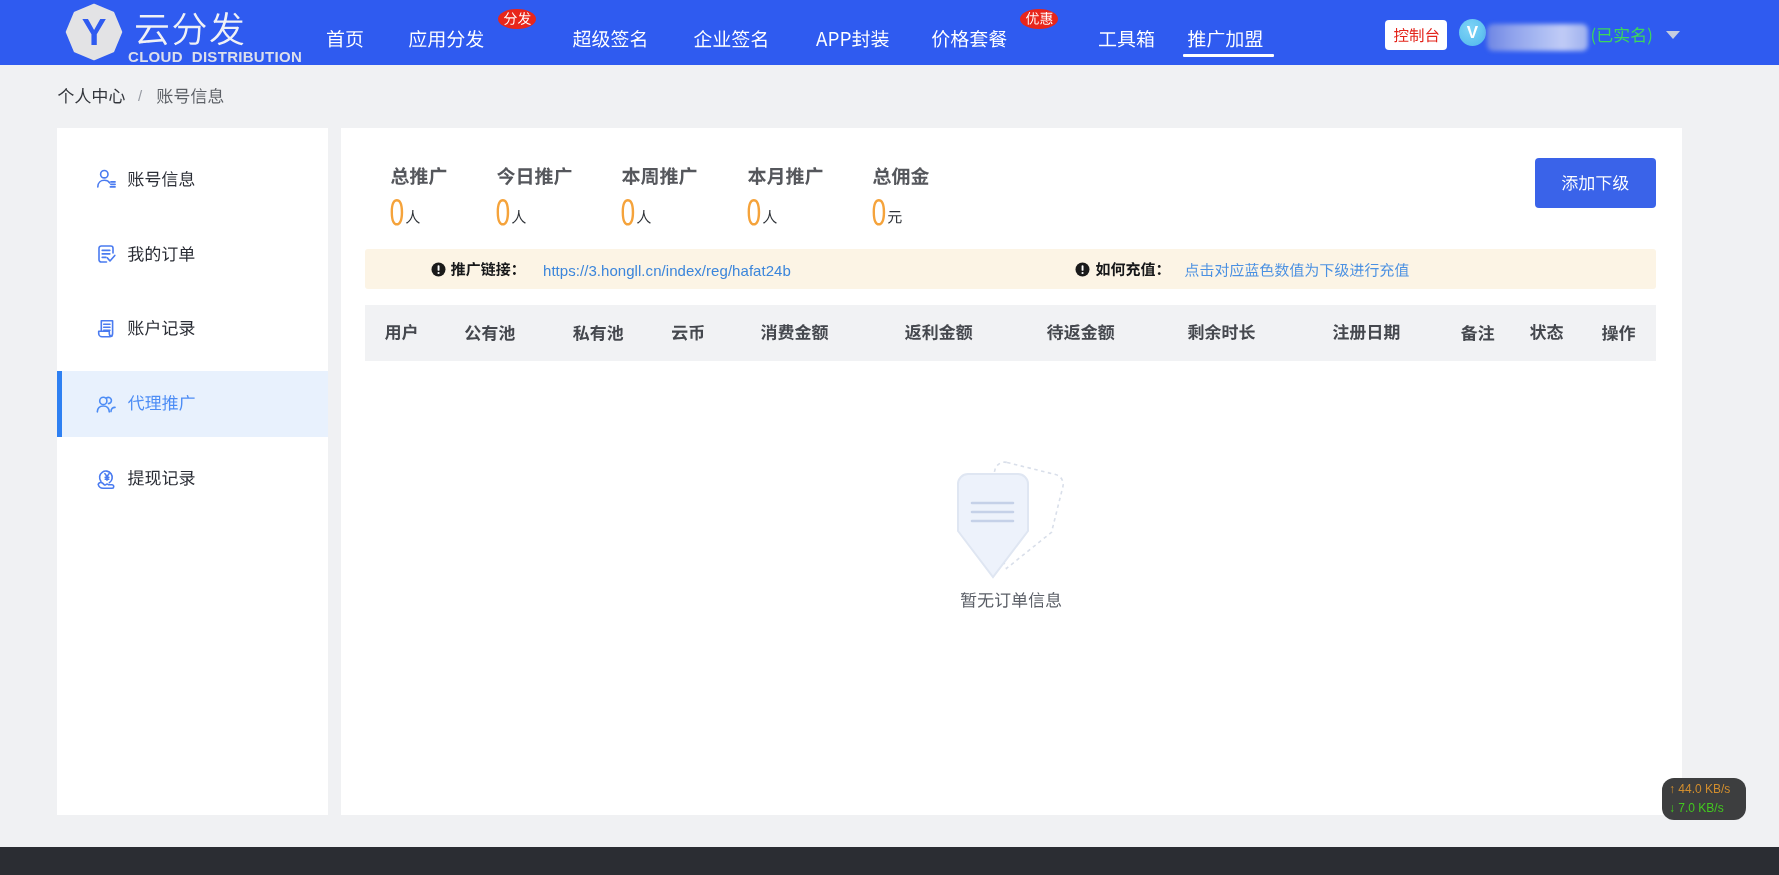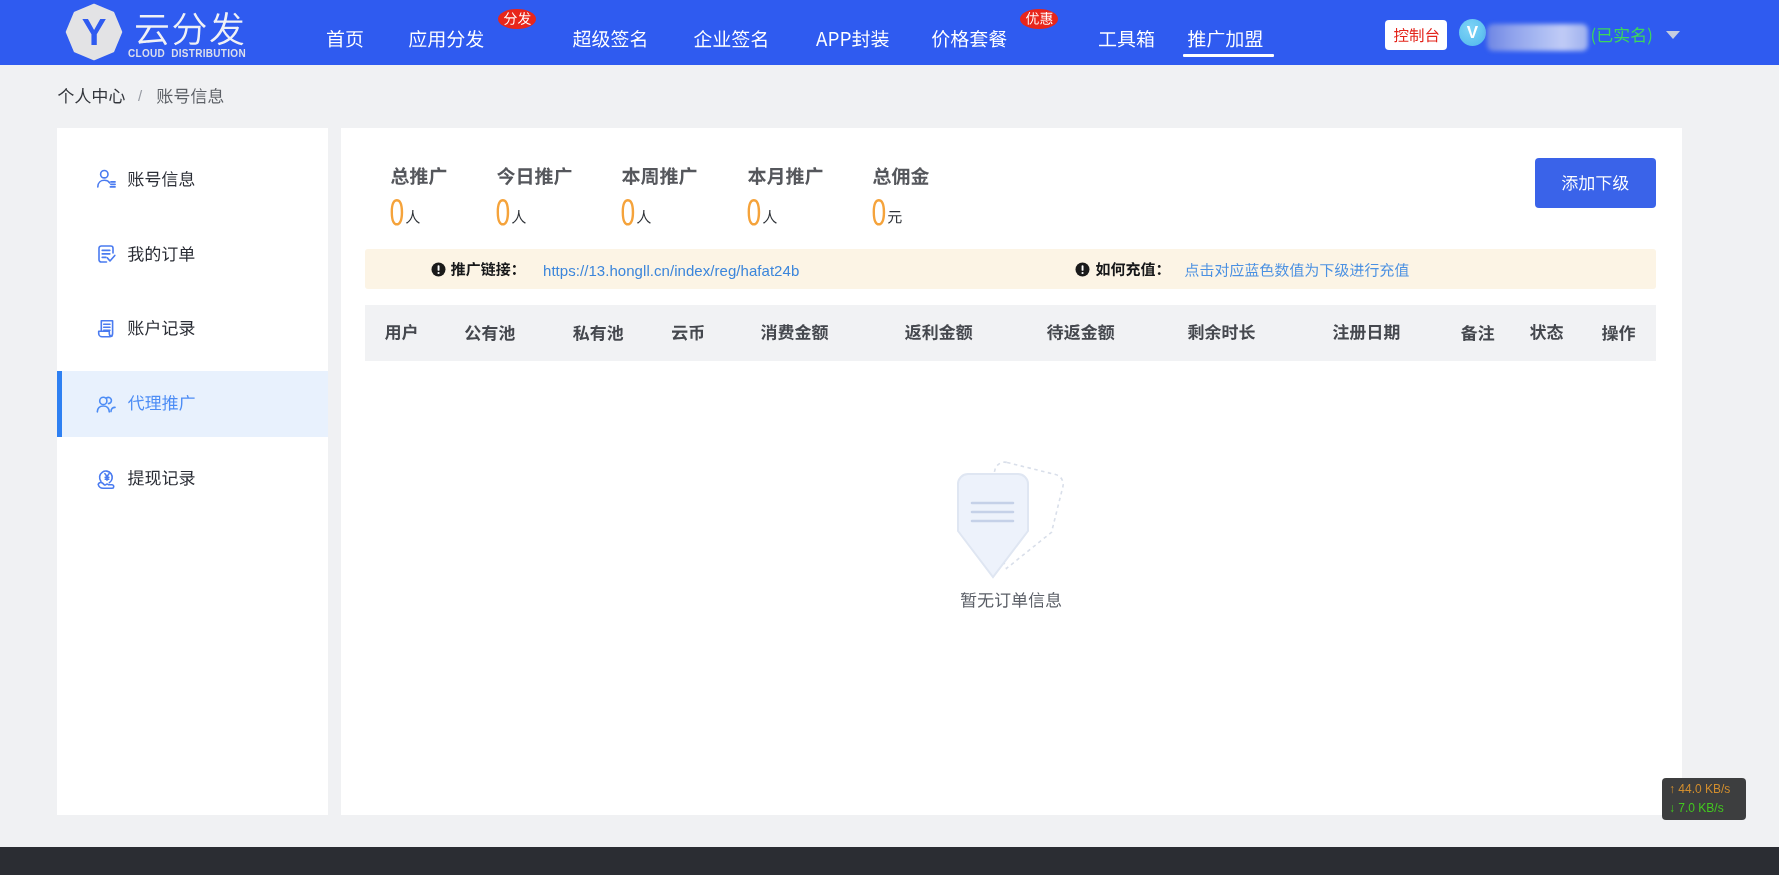--- a/index.html
+++ b/index.html
@@ -10,21 +10,21 @@
 <div class="a" style="left:0;top:0;width:1779px;height:65px;background:#2f5bf0"></div>
 <svg class="a" style="left:61px;top:1px" width="64" height="63" viewBox="0 0 64 63">
 <polygon points="33,4 13.9,11.9 6,31 13.9,50.1 33,58 52.1,50.1 60,31 52.1,11.9" fill="#e3e3e5" stroke="#e3e3e5" stroke-width="2.5" stroke-linejoin="round"></polygon>
 <text x="33" y="44" text-anchor="middle" font-family="Liberation Sans" font-size="37" font-weight="bold" fill="#2f5bf0">Y</text>
 </svg>
 <svg class="t" style="left:134.0px;top:9.9px;" width="111" height="37" viewBox="0 0 111 37">
     <g transform="translate(-0.05,32.31)">
       <path d="M5.9 -27.2V-24.8H30.2V-27.2ZM5.1 1.5C6.5 0.9 8.5 0.8 28.6 -0.9C29.5 0.5 30.3 1.8 30.9 2.9L33.2 1.6C31.4 -1.8 27.7 -7.1 24.7 -11.2L22.5 -10.0C24.0 -8.0 25.7 -5.5 27.2 -3.2L8.4 -1.7C11.4 -5.3 14.4 -9.9 16.8 -14.6H34.0V-17.0H2.1V-14.6H13.5C11.1 -9.8 8.0 -5.2 6.9 -3.9C5.8 -2.4 5.0 -1.4 4.2 -1.2C4.5 -0.4 5.0 0.9 5.1 1.5ZM49.3 -29.4C47.1 -23.9 43.5 -18.9 39.2 -15.8C39.8 -15.3 40.8 -14.4 41.2 -13.9C45.5 -17.4 49.4 -22.7 51.8 -28.7ZM61.6 -29.5 59.4 -28.6C61.9 -23.3 66.3 -17.4 70.1 -14.3C70.5 -14.9 71.4 -15.8 72.0 -16.3C68.3 -19.0 63.9 -24.6 61.6 -29.5ZM44.2 -16.5V-14.1H51.3C50.5 -7.8 48.4 -1.9 39.9 0.9C40.4 1.4 41.1 2.3 41.4 2.9C50.5 -0.4 52.9 -6.9 53.8 -14.1H64.1C63.6 -4.8 63.1 -1.2 62.2 -0.3C61.8 0.1 61.4 0.2 60.6 0.2C59.7 0.2 57.5 0.1 55.1 -0.1C55.5 0.6 55.8 1.6 55.9 2.3C58.2 2.5 60.4 2.5 61.6 2.4C62.8 2.4 63.6 2.1 64.3 1.3C65.6 -0.1 66.1 -4.2 66.6 -15.3C66.7 -15.6 66.7 -16.5 66.7 -16.5ZM99.3 -28.4C100.8 -26.8 102.9 -24.4 103.9 -23.1L105.9 -24.4C104.8 -25.7 102.7 -28.0 101.1 -29.6ZM80.3 -19.0C80.6 -19.4 81.8 -19.5 84.1 -19.5H89.2C86.8 -12.0 82.8 -6.0 76.2 -1.9C76.8 -1.4 77.6 -0.6 78.0 -0.0C82.7 -3.0 86.2 -6.8 88.6 -11.4C90.2 -8.5 92.0 -6.0 94.3 -4.0C91.2 -1.7 87.5 -0.1 83.6 0.8C84.1 1.4 84.7 2.3 85.0 2.9C89.0 1.8 92.9 0.1 96.2 -2.4C99.5 0.1 103.5 1.9 108.1 2.9C108.4 2.3 109.1 1.3 109.6 0.8C105.1 -0.1 101.2 -1.7 98.0 -3.9C101.2 -6.7 103.7 -10.3 105.1 -14.9L103.5 -15.7L103.0 -15.6H90.6C91.1 -16.8 91.6 -18.2 92.0 -19.5H108.4V-21.9H92.6C93.2 -24.4 93.7 -27.1 94.1 -29.9L91.4 -30.3C91.0 -27.3 90.5 -24.5 89.8 -21.9H83.0C84.0 -23.8 85.0 -26.2 85.7 -28.6L83.1 -29.1C82.5 -26.4 81.2 -23.4 80.8 -22.7C80.3 -21.9 79.9 -21.4 79.5 -21.3C79.7 -20.7 80.1 -19.5 80.3 -19.0ZM96.1 -5.4C93.6 -7.6 91.6 -10.2 90.1 -13.2H101.9C100.6 -10.1 98.5 -7.5 96.1 -5.4Z" fill="#f0f1f6"></path>
     </g>
   </svg>
-<div class="a" style="left:128px;top:47.5px;color:#dcdfec;font-size:10px;letter-spacing:0.3px;font-weight:700;white-space:nowrap">CLOUD&nbsp; DISTRIBUTION</div>
+<div class="a" style="left:128px;top:47.5px;color:#dcdfec;font-size:15px;letter-spacing:0.3px;font-weight:700;white-space:nowrap">CLOUD&nbsp; DISTRIBUTION</div>
 <svg class="t" style="left:325.1px;top:28.2px;" width="39" height="21" viewBox="0 0 39 21">
     <g transform="translate(0.97,18.04)">
       <path d="M4.6 -5.9H14.3V-4.0H4.6ZM4.6 -7.1V-9.0H14.3V-7.1ZM4.6 -2.9H14.3V-0.8H4.6ZM4.3 -15.5C4.9 -14.9 5.6 -14.0 5.9 -13.3H1.0V-12.0H8.7C8.5 -11.4 8.4 -10.8 8.2 -10.2H3.2V1.5H4.6V0.4H14.3V1.5H15.8V-10.2H9.7L10.4 -12.0H18.0V-13.3H13.2C13.8 -14.0 14.4 -14.8 14.9 -15.6L13.3 -16.0C12.9 -15.2 12.2 -14.1 11.6 -13.3H6.6L7.4 -13.8C7.0 -14.4 6.3 -15.4 5.6 -16.0ZM27.8 -8.8V-5.3C27.8 -3.3 27.0 -1.0 19.9 0.4C20.3 0.7 20.7 1.2 20.8 1.5C28.2 -0.1 29.3 -2.7 29.3 -5.3V-8.8ZM29.4 -2.1C31.6 -1.1 34.4 0.5 35.8 1.6L36.7 0.4C35.2 -0.6 32.4 -2.1 30.2 -3.1ZM22.2 -11.3V-2.4H23.7V-10.0H33.4V-2.5H34.9V-11.3H28.1C28.4 -12.0 28.8 -12.8 29.2 -13.6H36.8V-14.9H20.4V-13.6H27.5C27.3 -12.8 27.0 -12.0 26.7 -11.3Z" fill="#ffffff"></path>
     </g>
   </svg>
 <svg class="t" style="left:407.2px;top:28.1px;" width="78" height="21" viewBox="0 0 78 21">
     <g transform="translate(1.32,18.11)">
       <path d="M5.0 -9.3C5.8 -7.3 6.7 -4.5 7.1 -2.8L8.4 -3.3C8.0 -5.1 7.1 -7.7 6.3 -9.8ZM9.1 -10.4C9.7 -8.3 10.4 -5.6 10.7 -3.8L12.1 -4.3C11.8 -6.0 11.1 -8.7 10.4 -10.7ZM8.9 -15.7C9.3 -15.1 9.6 -14.2 9.9 -13.5H2.3V-8.3C2.3 -5.6 2.2 -1.8 0.7 0.9C1.0 1.0 1.7 1.4 1.9 1.7C3.5 -1.2 3.7 -5.4 3.7 -8.3V-12.2H17.9V-13.5H11.5C11.3 -14.2 10.7 -15.3 10.3 -16.1ZM4.0 -0.7V0.6H18.1V-0.7H13.0C14.7 -3.7 16.1 -7.1 17.1 -10.3L15.6 -10.8C14.8 -7.6 13.4 -3.7 11.5 -0.7ZM21.9 -14.6V-7.7C21.9 -5.1 21.7 -1.7 19.6 0.7C19.9 0.9 20.5 1.3 20.7 1.6C22.2 0.0 22.8 -2.2 23.1 -4.3H27.9V1.3H29.3V-4.3H34.4V-0.4C34.4 -0.1 34.3 0.0 33.9 0.1C33.6 0.1 32.3 0.1 31.0 0.0C31.1 0.4 31.4 1.0 31.4 1.4C33.2 1.4 34.3 1.4 35.0 1.2C35.6 0.9 35.9 0.5 35.9 -0.4V-14.6ZM23.3 -13.3H27.9V-10.2H23.3ZM34.4 -13.3V-10.2H29.3V-13.3ZM23.3 -8.9H27.9V-5.7H23.2C23.3 -6.4 23.3 -7.1 23.3 -7.7ZM34.4 -8.9V-5.7H29.3V-8.9ZM50.8 -15.6 49.5 -15.1C50.8 -12.3 53.1 -9.2 55.1 -7.5C55.4 -7.8 55.9 -8.4 56.3 -8.7C54.3 -10.1 52.0 -13.1 50.8 -15.6ZM44.2 -15.6C43.1 -12.7 41.1 -10.0 38.8 -8.4C39.2 -8.1 39.8 -7.6 40.1 -7.3C40.6 -7.7 41.1 -8.2 41.6 -8.7V-7.4H45.2C44.8 -4.1 43.7 -1.1 39.2 0.4C39.6 0.7 39.9 1.2 40.1 1.6C45.0 -0.2 46.2 -3.6 46.7 -7.4H51.9C51.7 -2.6 51.4 -0.8 50.9 -0.3C50.7 -0.1 50.5 -0.0 50.1 -0.0C49.7 -0.0 48.5 -0.0 47.3 -0.2C47.5 0.2 47.7 0.9 47.7 1.3C48.9 1.3 50.1 1.4 50.7 1.3C51.4 1.3 51.8 1.1 52.2 0.6C52.9 -0.1 53.1 -2.3 53.4 -8.1C53.4 -8.3 53.4 -8.8 53.4 -8.8H41.6C43.3 -10.5 44.7 -12.7 45.7 -15.2ZM69.8 -15.0C70.6 -14.1 71.7 -12.9 72.2 -12.2L73.3 -13.0C72.8 -13.7 71.7 -14.8 70.9 -15.7ZM59.7 -9.9C59.9 -10.1 60.6 -10.3 61.8 -10.3H64.4C63.2 -6.3 61.1 -3.2 57.6 -1.1C57.9 -0.8 58.4 -0.3 58.6 0.0C61.1 -1.5 62.9 -3.4 64.2 -5.8C65.0 -4.4 65.9 -3.1 67.1 -2.1C65.5 -0.9 63.5 -0.1 61.6 0.3C61.8 0.6 62.2 1.2 62.3 1.6C64.4 1.0 66.5 0.1 68.2 -1.2C69.9 0.1 72.0 1.0 74.4 1.6C74.6 1.2 75.0 0.6 75.3 0.3C73.0 -0.1 71.0 -0.9 69.3 -2.1C71.0 -3.5 72.3 -5.4 73.0 -7.8L72.1 -8.3L71.8 -8.2H65.4C65.6 -8.9 65.9 -9.6 66.1 -10.3H74.7L74.7 -11.6H66.4C66.7 -12.9 67.0 -14.3 67.2 -15.8L65.6 -16.0C65.4 -14.5 65.2 -13.0 64.8 -11.6H61.4C61.9 -12.6 62.4 -13.9 62.8 -15.1L61.2 -15.4C60.9 -14.0 60.2 -12.4 60.0 -12.0C59.7 -11.6 59.5 -11.3 59.3 -11.3C59.4 -10.9 59.7 -10.2 59.7 -9.9ZM68.2 -2.9C66.9 -4.0 65.9 -5.3 65.1 -6.9H71.1C70.4 -5.3 69.4 -4.0 68.2 -2.9Z" fill="#ffffff"></path>
     </g>
   </svg>
@@ -245,21 +245,21 @@
 <svg class="a" style="left:431.0px;top:262.0px" width="15" height="15" viewBox="0 0 15 15">
 <circle cx="7.5" cy="7.5" r="7" fill="#1a1a1a"></circle>
 <rect x="6.6" y="3.2" width="1.9" height="5.6" rx="0.9" fill="#fff"></rect>
 <circle cx="7.55" cy="11" r="1.1" fill="#fff"></circle>
   </svg>
 <svg class="t" style="left:449.0px;top:260.3px;" width="68" height="18" viewBox="0 0 68 18">
     <g transform="translate(1.67,14.81)">
       <path d="M9.6 -12.0C9.9 -11.4 10.3 -10.7 10.5 -10.1H8.4C8.7 -10.8 9.0 -11.5 9.2 -12.2L7.5 -12.7C6.8 -10.4 5.6 -8.2 4.3 -6.9C4.4 -6.8 4.7 -6.5 4.9 -6.3L3.9 -6.0V-8.3H5.4V-10.0H3.9V-12.7H2.2V-10.0H0.5V-8.3H2.2V-5.6C1.5 -5.4 0.9 -5.2 0.3 -5.1L0.7 -3.4L2.2 -3.8V-0.7C2.2 -0.5 2.1 -0.5 1.9 -0.5C1.8 -0.4 1.2 -0.4 0.7 -0.5C0.9 0.0 1.1 0.8 1.2 1.3C2.2 1.3 2.8 1.2 3.3 0.9C3.8 0.6 3.9 0.1 3.9 -0.7V-4.3L5.4 -4.7L5.2 -5.9L5.5 -5.5C5.9 -5.9 6.2 -6.3 6.5 -6.7V1.4H8.2V0.4H14.5V-1.2H11.7V-2.6H14.0V-4.2H11.7V-5.6H14.0V-7.2H11.7V-8.5H14.2V-10.1H11.3L12.2 -10.5C12.0 -11.1 11.6 -12.0 11.2 -12.6ZM8.2 -5.6H10.1V-4.2H8.2ZM8.2 -7.2V-8.5H10.1V-7.2ZM8.2 -2.6H10.1V-1.2H8.2ZM21.8 -12.5C22.0 -11.9 22.2 -11.2 22.3 -10.5H17.0V-5.9C17.0 -4.0 16.9 -1.5 15.4 0.2C15.8 0.5 16.6 1.2 16.9 1.5C18.6 -0.4 18.9 -3.6 18.9 -5.9V-8.8H29.2V-10.5H24.4C24.2 -11.2 23.9 -12.1 23.7 -12.8ZM35.2 -12.0C35.5 -11.0 35.9 -9.7 36.1 -8.9L37.6 -9.4C37.4 -10.2 37.0 -11.4 36.7 -12.4ZM30.7 -5.3V-3.8H32.1V-1.5C32.1 -0.7 31.7 -0.2 31.3 0.1C31.6 0.3 32.0 0.9 32.2 1.2C32.4 0.9 32.9 0.6 35.2 -1.2C35.1 -1.5 34.9 -2.2 34.8 -2.6L33.7 -1.8V-3.8H35.2V-5.3H33.7V-6.9H34.8V-8.4H31.7C31.9 -8.8 32.2 -9.3 32.4 -9.7H35.1V-11.3H33.0C33.1 -11.6 33.3 -12.0 33.3 -12.3L31.8 -12.7C31.5 -11.4 31.0 -10.1 30.3 -9.2C30.5 -8.8 30.9 -8.0 31.1 -7.6L31.3 -7.9V-6.9H32.1V-5.3ZM38.1 -4.6V-3.1H40.7V-1.0H42.3V-3.1H44.4V-4.6H42.3V-6.0H44.1V-7.5H42.3V-9.1H40.7V-7.5H39.7C40.0 -8.1 40.3 -8.8 40.5 -9.6H44.4V-11.1H41.0C41.2 -11.5 41.3 -12.0 41.4 -12.5L39.7 -12.8C39.7 -12.2 39.5 -11.6 39.4 -11.1H37.9V-9.6H39.0C38.8 -9.0 38.6 -8.5 38.5 -8.2C38.3 -7.7 38.1 -7.3 37.8 -7.2C38.0 -6.8 38.2 -6.1 38.3 -5.8C38.5 -5.9 39.0 -6.0 39.6 -6.0H40.7V-4.6ZM37.6 -7.8H35.0V-6.2H36.0V-1.5C35.5 -1.2 35.0 -0.8 34.5 -0.4L35.6 1.3C36.1 0.6 36.6 -0.3 37.0 -0.3C37.3 -0.3 37.8 0.1 38.3 0.4C39.1 0.9 40.0 1.1 41.3 1.1C42.2 1.1 43.6 1.1 44.3 1.0C44.3 0.6 44.5 -0.3 44.7 -0.8C43.7 -0.7 42.2 -0.6 41.3 -0.6C40.2 -0.6 39.2 -0.7 38.5 -1.2C38.1 -1.4 37.8 -1.6 37.6 -1.7ZM47.1 -12.7V-9.9H45.6V-8.2H47.1V-5.6C46.4 -5.4 45.8 -5.2 45.3 -5.1L45.7 -3.4L47.1 -3.8V-0.7C47.1 -0.5 47.0 -0.4 46.8 -0.4C46.7 -0.4 46.2 -0.4 45.6 -0.4C45.8 0.1 46.0 0.8 46.1 1.2C47.0 1.3 47.7 1.2 48.1 0.9C48.6 0.6 48.7 0.2 48.7 -0.6V-4.3L50.1 -4.7L49.8 -6.3L48.7 -6.0V-8.2H50.0V-9.9H48.7V-12.7ZM53.2 -9.9H56.2C56.0 -9.3 55.6 -8.5 55.2 -7.9H53.2L54.0 -8.3C53.9 -8.7 53.6 -9.4 53.2 -9.9ZM53.4 -12.4C53.6 -12.1 53.8 -11.7 53.9 -11.4H50.7V-9.9H52.8L51.8 -9.5C52.0 -9.0 52.3 -8.4 52.5 -7.9H50.3V-6.4H53.4C53.3 -6.0 53.1 -5.5 52.8 -5.1H50.1V-3.6H51.9C51.6 -3.0 51.2 -2.4 50.8 -1.9C51.7 -1.6 52.6 -1.3 53.5 -0.9C52.6 -0.5 51.4 -0.3 49.8 -0.2C50.1 0.2 50.4 0.8 50.5 1.3C52.6 1.0 54.2 0.6 55.4 -0.1C56.5 0.4 57.5 0.9 58.1 1.4L59.2 0.0C58.6 -0.4 57.7 -0.8 56.7 -1.3C57.3 -1.9 57.6 -2.6 57.9 -3.6H59.6V-5.1H54.6C54.8 -5.5 55.0 -5.8 55.2 -6.2L53.9 -6.4H59.4V-7.9H56.9C57.2 -8.4 57.5 -9.0 57.9 -9.5L56.6 -9.9H59.1V-11.4H55.8C55.6 -11.8 55.4 -12.2 55.1 -12.6ZM56.1 -3.6C55.9 -2.9 55.5 -2.4 55.1 -1.9C54.5 -2.2 53.9 -2.4 53.2 -2.6L53.8 -3.6ZM63.8 -7.0C64.5 -7.0 65.2 -7.6 65.2 -8.4C65.2 -9.3 64.5 -9.9 63.8 -9.9C63.0 -9.9 62.3 -9.3 62.3 -8.4C62.3 -7.6 63.0 -7.0 63.8 -7.0ZM63.8 0.1C64.5 0.1 65.2 -0.5 65.2 -1.3C65.2 -2.1 64.5 -2.7 63.8 -2.7C63.0 -2.7 62.3 -2.1 62.3 -1.3C62.3 -0.5 63.0 0.1 63.8 0.1Z" fill="#17181a"></path>
     </g>
   </svg>
-<div class="a" style="left:543px;top:261.5px;color:#3c86db;font-size:15px;letter-spacing:0.05px">https://13.hongll.cn/index/reg/hafat24b</div>
+<div class="a" style="left:543px;top:261.5px;color:#3c86db;font-size:15px;letter-spacing:0.05px">https://3.hongll.cn/index/reg/hafat24b</div>
 <svg class="a" style="left:1075.0px;top:262.0px" width="15" height="15" viewBox="0 0 15 15">
 <circle cx="7.5" cy="7.5" r="7" fill="#1a1a1a"></circle>
 <rect x="6.6" y="3.2" width="1.9" height="5.6" rx="0.9" fill="#fff"></rect>
 <circle cx="7.55" cy="11" r="1.1" fill="#fff"></circle>
   </svg>
 <svg class="t" style="left:1094.0px;top:260.4px;" width="68" height="18" viewBox="0 0 68 18">
     <g transform="translate(1.50,14.85)">
       <path d="M5.5 -8.1C5.4 -6.5 5.0 -5.1 4.5 -3.9L3.0 -5.1C3.3 -6.1 3.5 -7.1 3.7 -8.1ZM1.1 -4.5C1.9 -3.9 2.7 -3.1 3.6 -2.4C2.8 -1.3 1.8 -0.6 0.5 -0.1C0.9 0.3 1.3 0.9 1.5 1.4C2.9 0.8 4.0 -0.0 4.9 -1.1C5.4 -0.6 5.8 -0.2 6.2 0.2L7.4 -1.3C7.0 -1.7 6.5 -2.2 5.9 -2.7C6.8 -4.4 7.2 -6.7 7.4 -9.6L6.3 -9.8L6.0 -9.8H4.1C4.2 -10.7 4.4 -11.7 4.5 -12.6L2.7 -12.7C2.7 -11.8 2.5 -10.8 2.4 -9.8H0.6V-8.1H2.0C1.8 -6.8 1.4 -5.5 1.1 -4.5ZM7.9 -11.2V0.9H9.6V-0.2H12.2V0.7H14.0V-11.2ZM9.6 -1.9V-9.5H12.2V-1.9ZM20.3 -11.4V-9.7H26.9V-0.8C26.9 -0.5 26.7 -0.4 26.4 -0.4C26.1 -0.4 25.1 -0.4 24.1 -0.5C24.4 0.0 24.7 0.8 24.7 1.3C26.1 1.4 27.1 1.3 27.8 1.0C28.4 0.8 28.6 0.3 28.6 -0.8V-9.7H29.6V-11.4ZM22.1 -6.6H23.8V-4.2H22.1ZM20.4 -8.1V-1.7H22.1V-2.6H25.5V-8.1ZM18.7 -12.8C18.0 -10.7 16.7 -8.5 15.4 -7.2C15.7 -6.8 16.2 -5.8 16.3 -5.3C16.7 -5.7 17.0 -6.1 17.4 -6.6V1.3H19.2V-9.5C19.6 -10.4 20.1 -11.3 20.4 -12.2ZM32.2 -4.3C32.7 -4.5 33.1 -4.6 34.7 -4.6C34.4 -2.5 33.8 -1.1 30.6 -0.3C31.0 0.1 31.5 0.9 31.7 1.4C35.5 0.2 36.4 -1.9 36.7 -4.8L38.3 -4.8V-1.2C38.3 0.5 38.7 1.1 40.5 1.1C40.9 1.1 42.1 1.1 42.4 1.1C44.0 1.1 44.4 0.3 44.6 -2.2C44.1 -2.3 43.3 -2.6 42.9 -3.0C42.9 -1.0 42.8 -0.6 42.3 -0.6C42.0 -0.6 41.1 -0.6 40.8 -0.6C40.3 -0.6 40.2 -0.7 40.2 -1.3V-4.9L41.6 -5.0C41.9 -4.6 42.2 -4.2 42.4 -3.9L44.1 -4.9C43.3 -6.1 41.7 -7.6 40.4 -8.7L38.9 -7.8C39.3 -7.5 39.7 -7.0 40.2 -6.6L34.7 -6.4C35.4 -7.1 36.1 -7.9 36.8 -8.7H44.1V-10.5H37.7L39.0 -10.9C38.8 -11.4 38.3 -12.2 37.9 -12.9L36.0 -12.4C36.4 -11.8 36.8 -11.0 37.0 -10.5H30.9V-8.7H34.4C33.7 -7.8 33.0 -7.1 32.7 -6.8C32.3 -6.5 32.0 -6.2 31.6 -6.2C31.8 -5.6 32.1 -4.7 32.2 -4.3ZM53.8 -12.7C53.7 -12.3 53.7 -11.8 53.7 -11.4H50.0V-9.8H53.4L53.3 -8.8H50.7V-0.4H49.4V1.1H59.5V-0.4H58.4V-8.8H54.9L55.2 -9.8H59.2V-11.4H55.5L55.7 -12.7ZM52.2 -0.4V-1.3H56.7V-0.4ZM52.2 -5.4H56.7V-4.6H52.2ZM52.2 -6.7V-7.5H56.7V-6.7ZM52.2 -3.4H56.7V-2.5H52.2ZM48.5 -12.7C47.8 -10.6 46.6 -8.4 45.3 -7.1C45.6 -6.6 46.1 -5.6 46.2 -5.2C46.5 -5.5 46.8 -5.8 47.1 -6.2V1.3H48.7V-8.9C49.3 -9.9 49.8 -11.1 50.2 -12.2ZM63.8 -7.0C64.5 -7.0 65.2 -7.6 65.2 -8.4C65.2 -9.3 64.5 -9.9 63.8 -9.9C63.0 -9.9 62.3 -9.3 62.3 -8.4C62.3 -7.6 63.0 -7.0 63.8 -7.0ZM63.8 0.1C64.5 0.1 65.2 -0.5 65.2 -1.3C65.2 -2.1 64.5 -2.7 63.8 -2.7C63.0 -2.7 62.3 -2.1 62.3 -1.3C62.3 -0.5 63.0 0.1 63.8 0.1Z" fill="#17181a"></path>
     </g>
   </svg>
@@ -336,16 +336,16 @@
 <g transform="translate(28,26)">
 <path d="M10,0 h50 a10,10 0 0 1 10,10 v47 L35,103 0,57 V10 A10,10 0 0 1 10,0 z" fill="#edf2fb" stroke="#dfe6f2" stroke-width="2"></path>
 <path d="M14,29 h41 M14,38 h41 M14,47 h41" stroke="#c5d1e8" stroke-width="2.6" stroke-linecap="round" fill="none"></path>
 </g>
   </svg>
 <svg class="t" style="left:958.9px;top:590.1px;" width="104" height="19" viewBox="0 0 104 19">
     <g transform="translate(1.10,16.45)">
       <path d="M9.6 -13.1V-10.6C9.6 -9.2 9.5 -7.4 8.4 -6.0C8.7 -5.9 9.1 -5.5 9.4 -5.3C10.3 -6.5 10.6 -8.0 10.7 -9.4H13.0V-5.4H14.2V-9.4H16.2V-10.5H10.7V-10.6V-12.3C12.5 -12.4 14.4 -12.7 15.7 -13.1L15.0 -14.0C13.7 -13.6 11.5 -13.3 9.6 -13.1ZM4.2 -1.7H12.8V-0.3H4.2ZM4.2 -2.6V-4.0H12.8V-2.6ZM3.0 -5.0V1.4H4.2V0.8H12.8V1.3H14.1V-5.0ZM0.9 -7.5 1.0 -6.4 4.9 -6.9V-5.3H6.1V-7.0L8.7 -7.3L8.7 -8.3L6.1 -8.0V-9.3H8.8V-10.3H6.1V-11.4H4.9V-10.3H2.8C3.2 -10.9 3.7 -11.5 4.1 -12.1H8.8V-13.1H4.8L5.3 -14.0L4.0 -14.3C3.8 -13.9 3.6 -13.5 3.4 -13.1H0.9V-12.1H2.8C2.4 -11.6 2.1 -11.1 2.0 -10.9C1.7 -10.5 1.4 -10.3 1.1 -10.2C1.3 -9.9 1.4 -9.3 1.5 -9.0C1.7 -9.2 2.2 -9.3 2.9 -9.3H4.9V-7.9ZM18.9 -13.1V-11.9H24.6C24.5 -10.7 24.5 -9.4 24.3 -8.1H17.9V-6.9H24.0C23.3 -3.9 21.7 -1.2 17.7 0.3C18.0 0.6 18.4 1.0 18.5 1.4C22.9 -0.4 24.6 -3.5 25.3 -6.9H25.7V-1.0C25.7 0.5 26.2 1.0 27.9 1.0C28.3 1.0 30.7 1.0 31.1 1.0C32.7 1.0 33.2 0.3 33.3 -2.5C32.9 -2.6 32.4 -2.8 32.1 -3.0C32.0 -0.7 31.9 -0.3 31.0 -0.3C30.5 -0.3 28.5 -0.3 28.1 -0.3C27.2 -0.3 27.0 -0.4 27.0 -1.0V-6.9H33.2V-8.1H25.6C25.7 -9.4 25.8 -10.7 25.9 -11.9H32.2V-13.1ZM35.9 -13.1C36.8 -12.3 38.0 -11.1 38.5 -10.3L39.4 -11.2C38.9 -11.9 37.7 -13.1 36.8 -13.9ZM37.5 0.9C37.8 0.6 38.3 0.2 41.8 -2.2C41.7 -2.5 41.5 -3.0 41.5 -3.4L39.0 -1.8V-8.9H34.9V-7.7H37.7V-1.6C37.7 -0.9 37.2 -0.4 36.8 -0.1C37.1 0.1 37.4 0.6 37.5 0.9ZM40.7 -12.9V-11.6H46.0V-0.5C46.0 -0.2 45.8 -0.1 45.5 -0.1C45.1 -0.1 43.9 -0.1 42.6 -0.1C42.9 0.3 43.1 0.9 43.2 1.3C44.8 1.3 45.8 1.2 46.5 1.0C47.1 0.8 47.3 0.4 47.3 -0.5V-11.6H50.3V-12.9ZM54.8 -7.4H58.8V-5.6H54.8ZM60.1 -7.4H64.3V-5.6H60.1ZM54.8 -10.3H58.8V-8.4H54.8ZM60.1 -10.3H64.3V-8.4H60.1ZM63.1 -14.2C62.7 -13.3 62.0 -12.2 61.4 -11.3H57.2L57.9 -11.7C57.6 -12.4 56.8 -13.4 56.1 -14.2L55.0 -13.7C55.6 -13.0 56.3 -12.0 56.7 -11.3H53.5V-4.5H58.8V-2.9H51.9V-1.7H58.8V1.3H60.1V-1.7H67.1V-2.9H60.1V-4.5H65.6V-11.3H62.8C63.3 -12.1 63.9 -12.9 64.4 -13.8ZM74.5 -9.0V-8.0H82.8V-9.0ZM74.5 -6.6V-5.6H82.8V-6.6ZM73.3 -11.5V-10.4H84.1V-11.5ZM77.2 -13.9C77.7 -13.1 78.2 -12.2 78.4 -11.6L79.5 -12.1C79.3 -12.7 78.8 -13.6 78.3 -14.3ZM74.3 -4.1V1.4H75.4V0.7H81.8V1.3H82.9V-4.1ZM75.4 -0.4V-3.1H81.8V-0.4ZM72.4 -14.2C71.5 -11.6 70.1 -9.1 68.5 -7.4C68.8 -7.1 69.1 -6.5 69.3 -6.2C69.8 -6.9 70.4 -7.6 70.9 -8.4V1.4H72.0V-10.5C72.6 -11.6 73.1 -12.7 73.5 -13.9ZM89.5 -9.4H97.4V-8.0H89.5ZM89.5 -7.0H97.4V-5.6H89.5ZM89.5 -11.7H97.4V-10.3H89.5ZM89.5 -3.4V-0.7C89.5 0.7 90.0 1.1 92.0 1.1C92.4 1.1 95.4 1.1 95.9 1.1C97.5 1.1 97.9 0.5 98.1 -1.6C97.8 -1.7 97.2 -1.9 96.9 -2.1C96.8 -0.4 96.7 -0.1 95.8 -0.1C95.1 -0.1 92.5 -0.1 92.0 -0.1C90.9 -0.1 90.7 -0.2 90.7 -0.7V-3.4ZM98.0 -3.3C98.8 -2.2 99.6 -0.7 99.9 0.2L101.1 -0.3C100.7 -1.3 99.9 -2.7 99.1 -3.7ZM87.5 -3.5C87.1 -2.4 86.4 -0.9 85.8 0.0L86.9 0.6C87.6 -0.4 88.2 -1.9 88.6 -3.0ZM92.1 -4.1C93.0 -3.3 94.0 -2.1 94.4 -1.4L95.4 -2.0C95.0 -2.8 94.0 -3.8 93.1 -4.6H98.7V-12.7H93.6C93.9 -13.1 94.1 -13.7 94.4 -14.2L92.9 -14.5C92.8 -14.0 92.5 -13.3 92.3 -12.7H88.3V-4.6H93.0Z" fill="#5a5e66"></path>
     </g>
   </svg>
-<div class="a" style="left:1662px;top:778px;width:84px;height:42px;background:#3d3e3f;border-radius:4px;text-align:left;font-size:12px;line-height:19px;padding:2px 0 0 7px">
+<div class="a" style="left:1662px;top:778px;width:84px;height:42px;background:#3d3e3f;border-radius:12px;text-align:left;font-size:12px;line-height:19px;padding:2px 0 0 7px">
 <div style="color:#d28e2e">↑ 44.0 KB/s</div>
     <div style="color:#42c81f">↓ 7.0 KB/s</div>
   </div>
 <div class="a" style="left:0;top:847px;width:1779px;height:28px;background:#2b2d33"></div>
 </body></html>

